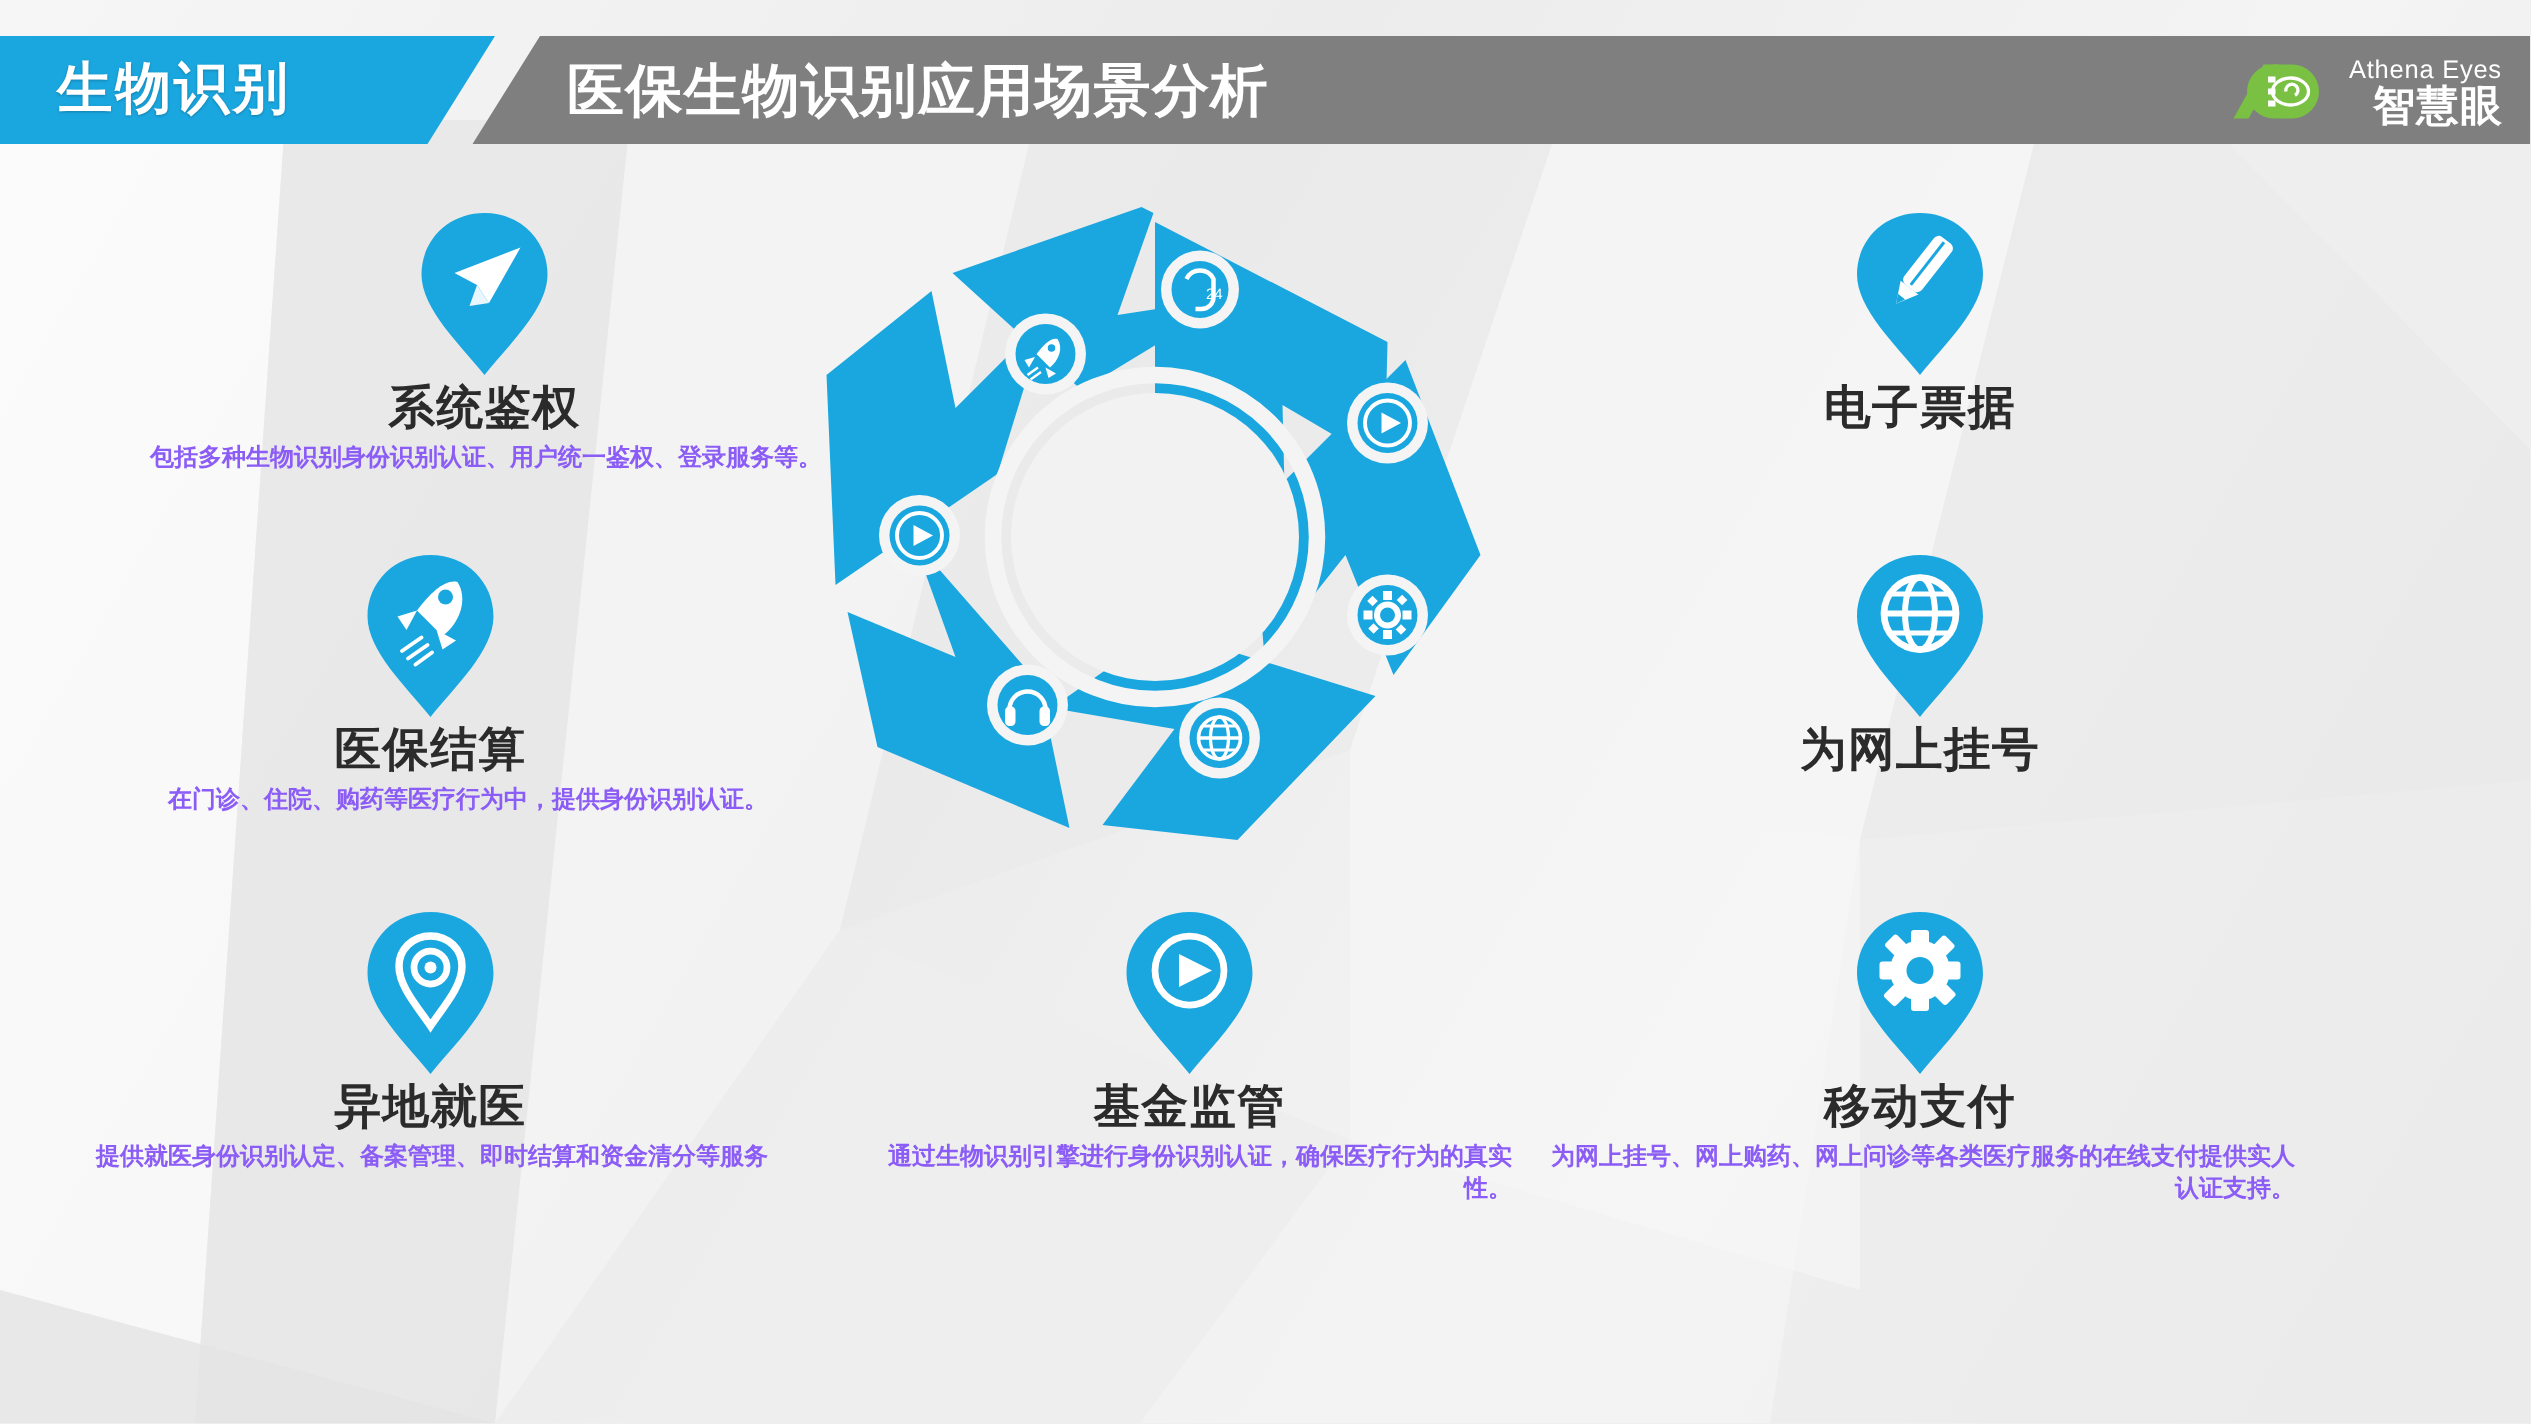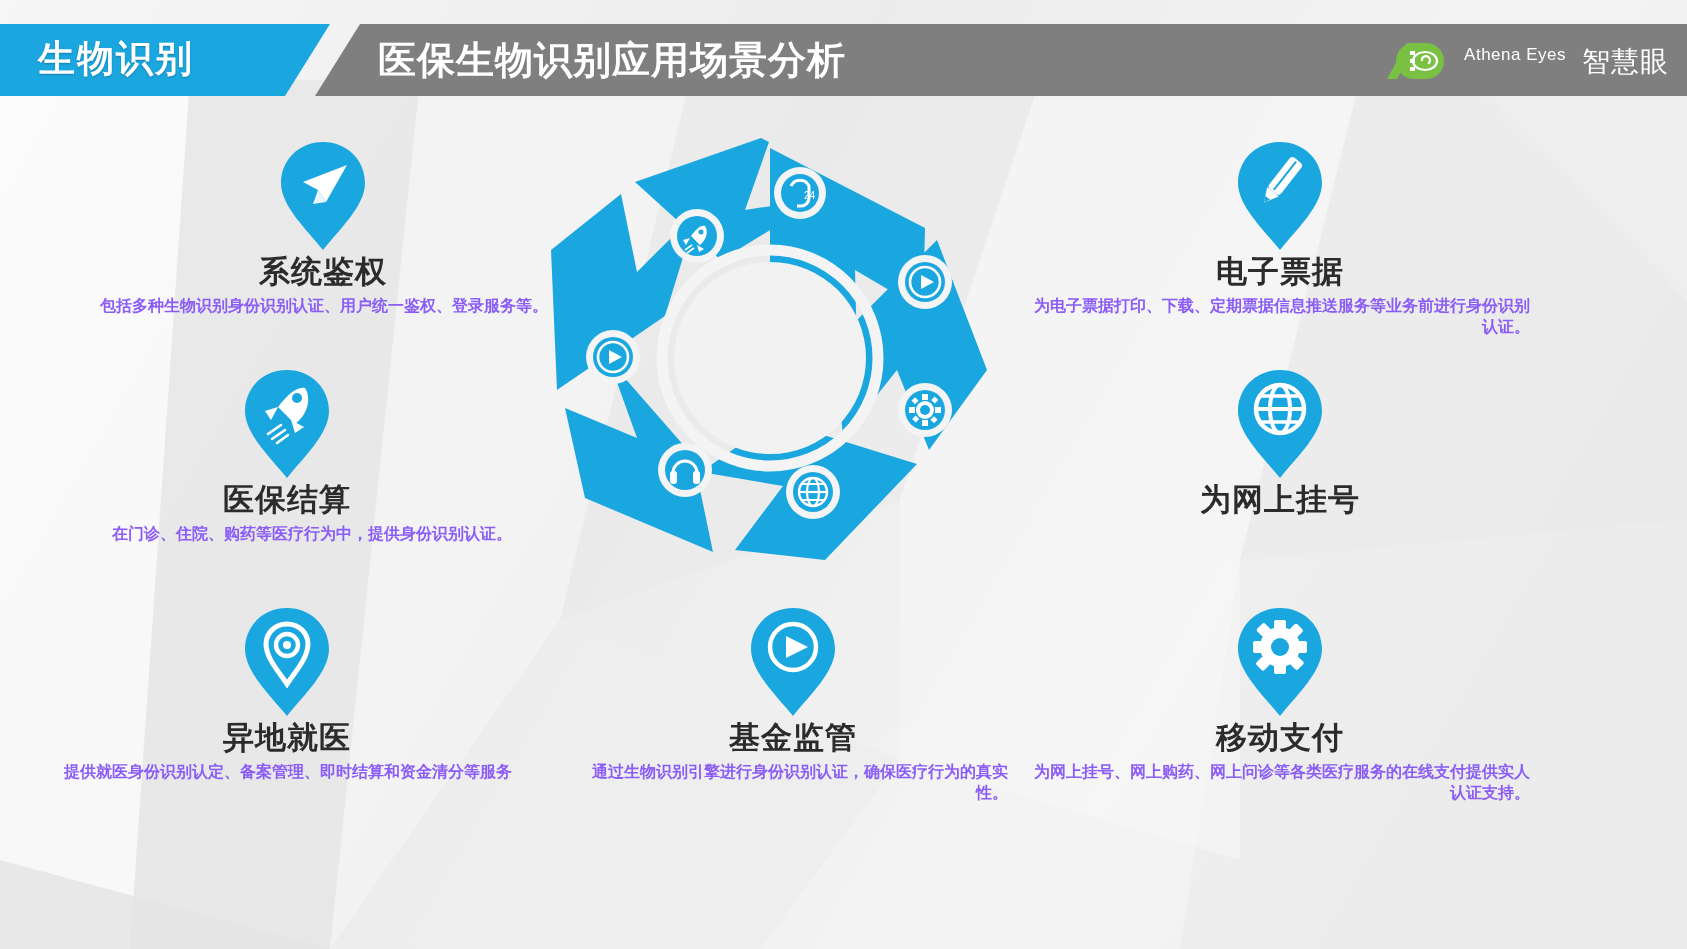--- a/index.html
+++ b/index.html
@@ -25,23 +25,23 @@
      clip-path:polygon(0 0,330px 0,285px 72px,0 72px);}
   .header-tag span{position:absolute;left:38px;top:10px;
      font-size:37px;font-weight:bold;color:#ffffff;letter-spacing:2px;
      text-shadow:0 1px 2px rgba(0,0,0,.25);}
   .header-title{position:absolute;left:378px;top:11px;
      font-size:38px;font-weight:bold;color:#ffffff;letter-spacing:1px;}
 
   
   .logo{position:absolute;right:18px;top:8px;height:58px;display:flex;align-items:center;gap:9px;}
   .logo-mark{width:74px;height:44px;flex:0 0 auto;}
-  .logo-text{display:flex;flex-direction:row;line-height:1;justify-content:flex-end;}
+  .logo-text{display:flex;flex-direction:column;line-height:1;justify-content:flex-end;}
   .logo-en{font-size:17px;color:#ffffff;letter-spacing:.5px;}
-  .logo-cn{font-size:28px;font-weight:normal;color:#ffffff;letter-spacing:1px;margin-top:2px;margin-left:16px;}
+  .logo-cn{font-size:28px;font-weight:bold;color:#ffffff;letter-spacing:1px;margin-top:2px;margin-left:16px;}
 
   
   .card{position:absolute;text-align:center;}
   .pin{width:92px;height:112px;margin:0 auto;position:relative;}
   .pin svg{display:block;width:92px;height:112px;}
   .card-title{font-size:31px;font-weight:bold;color:#2b2b2b;margin-top:2px;line-height:1.15;
      letter-spacing:1px;}
   .card-desc{font-size:16px;font-weight:bold;color:#8b5cf6;line-height:1.32;margin-top:5px;text-align:right;}
 
   
@@ -233,21 +233,20 @@
         <path d="M46 2 C22 2 4 20 4 43 C4 66 30 90 46 110 C62 90 88 66 88 43 C88 20 70 2 46 2 Z" fill="#1aa7e0"></path>
         <g transform="rotate(38 46 42)">
           <rect x="39" y="14" width="15" height="40" rx="4" fill="#ffffff"></rect>
           <polygon points="39,54 54,54 46,68" fill="#ffffff"></polygon>
           <polygon points="43,62 49,62 46,68" fill="#1aa7e0"></polygon>
           <line x1="46" y1="16" x2="46" y2="52" stroke="#1aa7e0" stroke-width="2"></line>
         </g>
       </svg>
     </div>
     <div class="card-title">电子票据</div>
-    <div class="card-desc">为电子票据打印、下载、定期票据信息推送服务等业务前进行身份识别认证。</div>
   </div>
 
   <div class="card" id="card-rx">
     <div class="pin">
       <svg viewBox="0 0 92 112">
         <path d="M46 2 C22 2 4 20 4 43 C4 66 30 90 46 110 C62 90 88 66 88 43 C88 20 70 2 46 2 Z" fill="#1aa7e0"></path>
         <circle cx="46" cy="41" r="24" fill="none" stroke="#ffffff" stroke-width="4.5"></circle>
         <ellipse cx="46" cy="41" rx="10" ry="24" fill="none" stroke="#ffffff" stroke-width="4"></ellipse>
         <line x1="22" y1="41" x2="70" y2="41" stroke="#ffffff" stroke-width="4"></line>
         <line x1="27" y1="28" x2="65" y2="28" stroke="#ffffff" stroke-width="3.4"></line>

